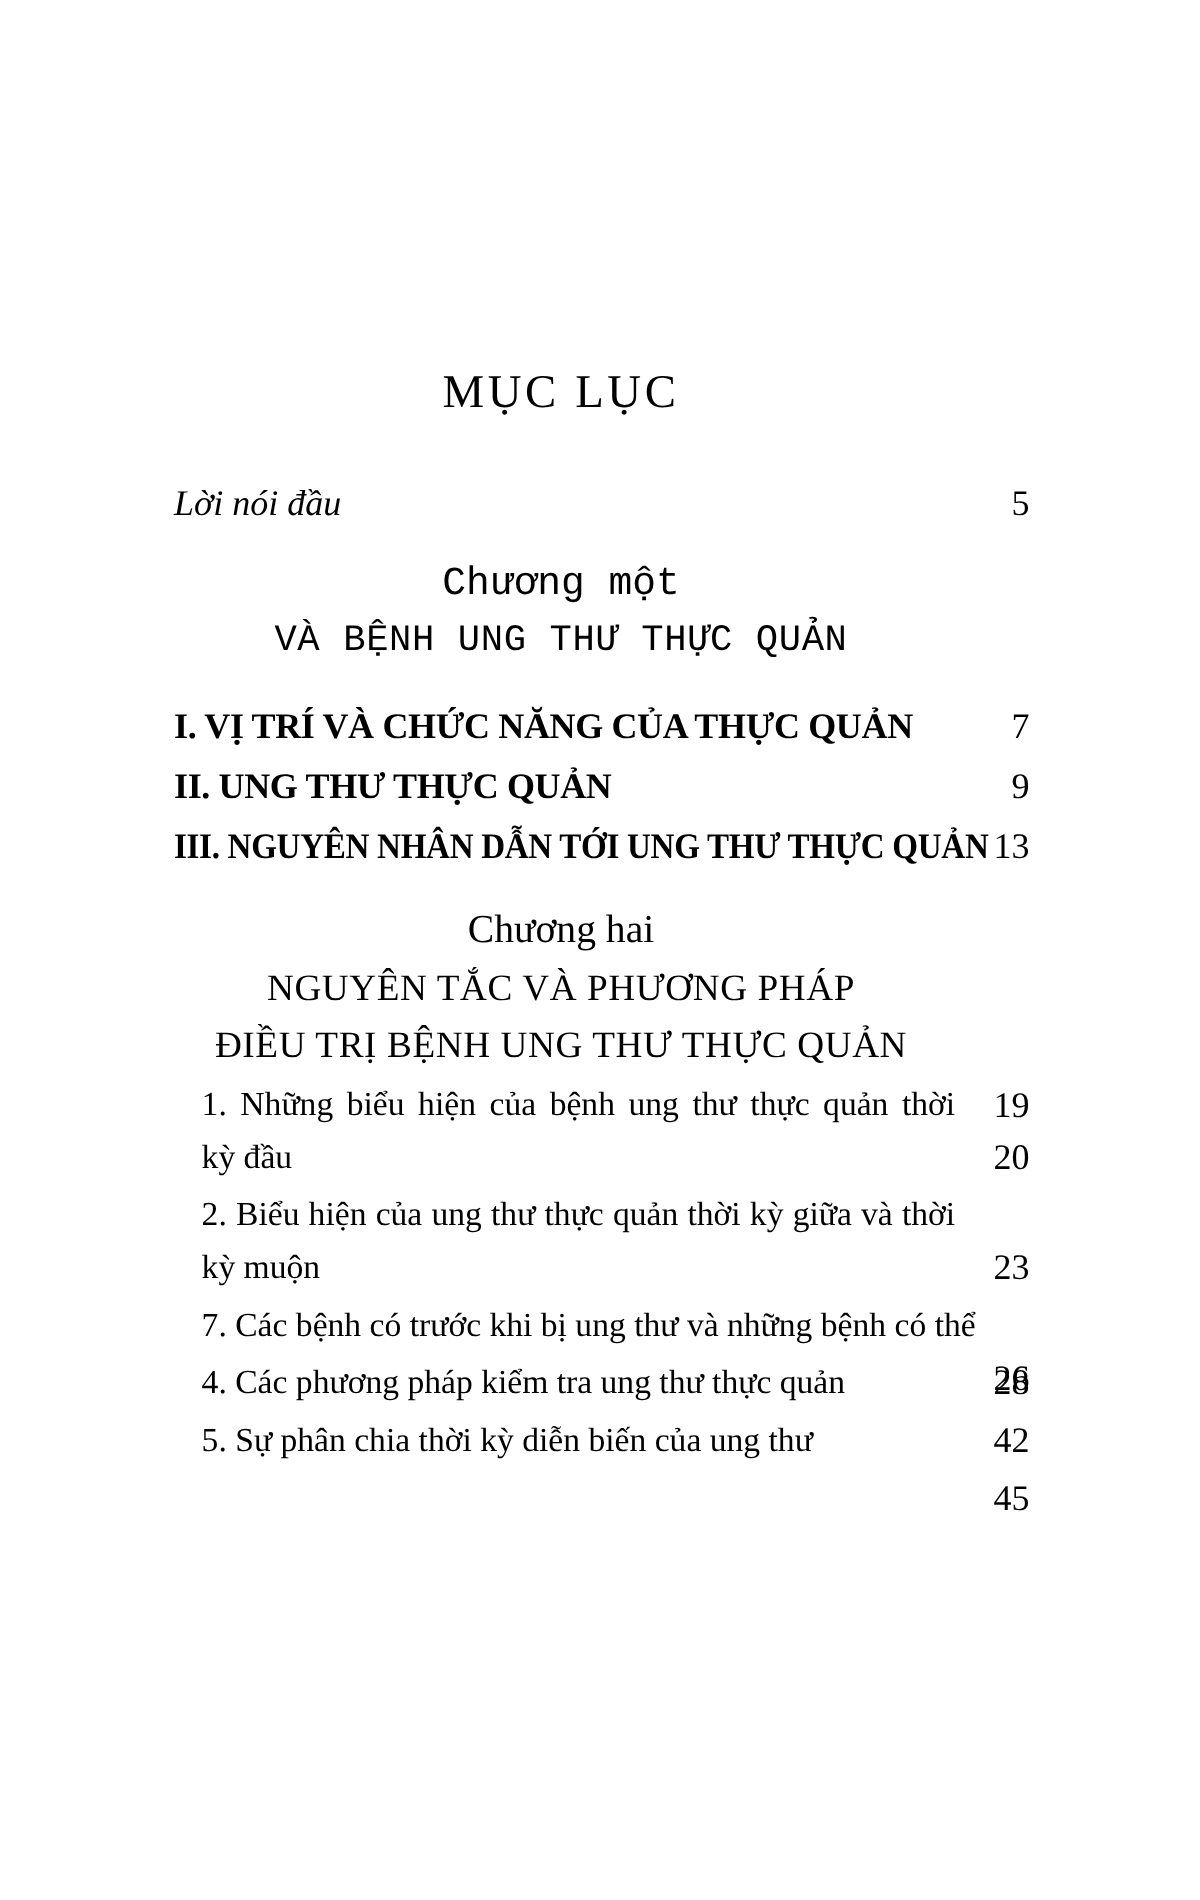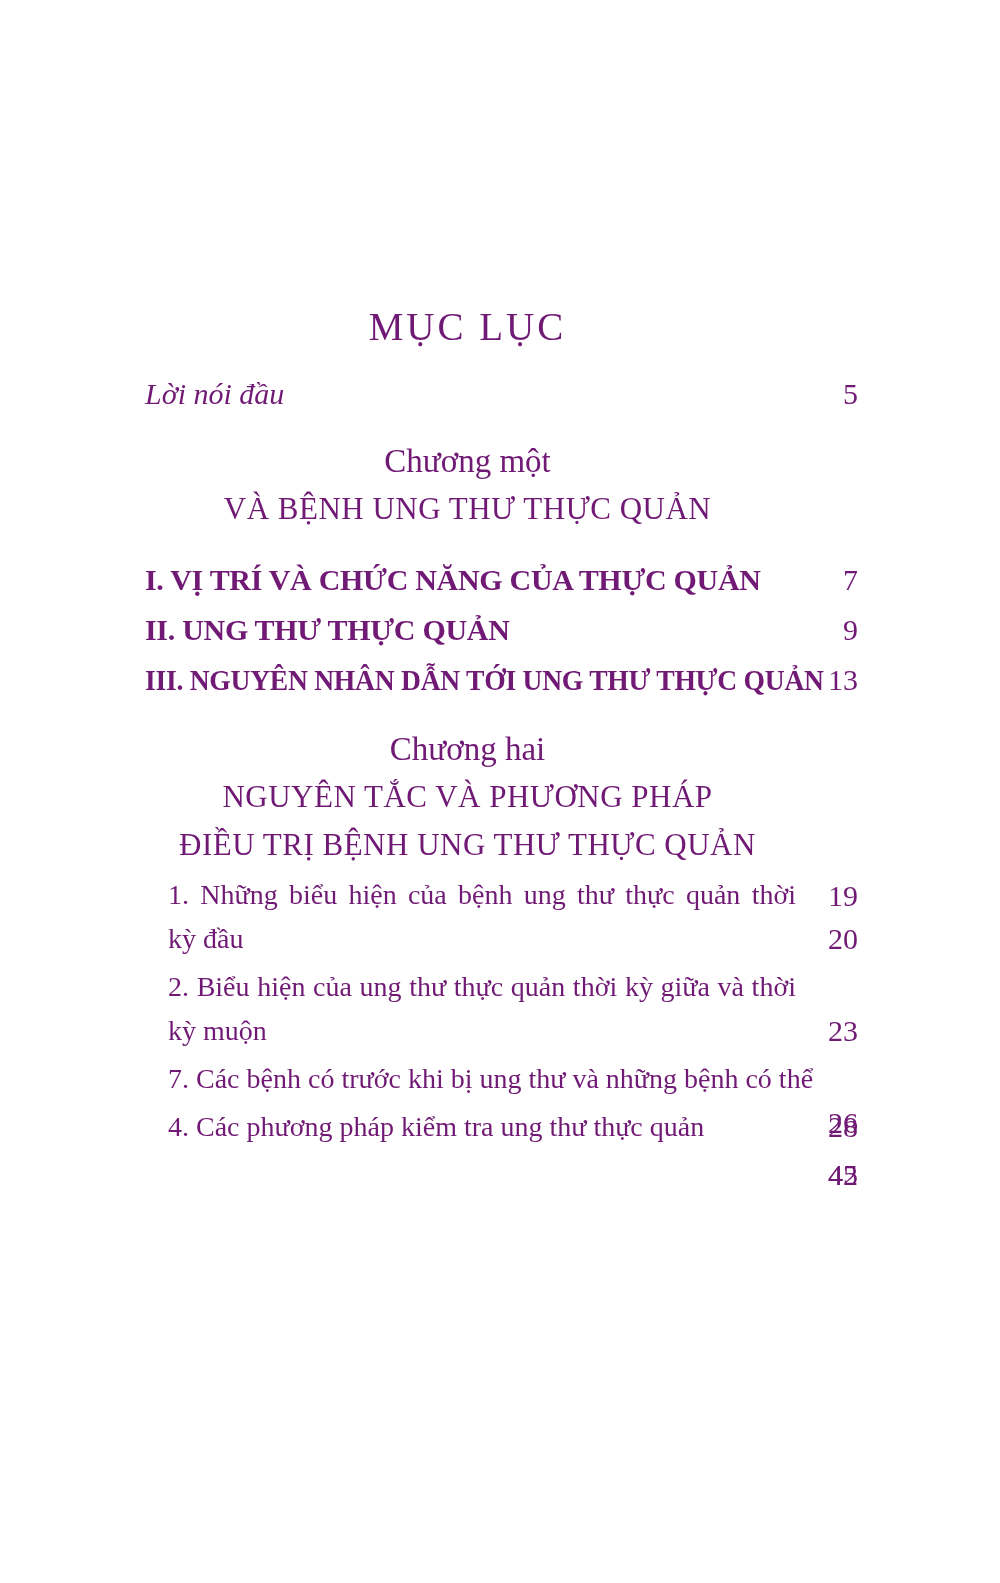--- a/index.html
+++ b/index.html
@@ -2,41 +2,41 @@
 <html><head>
 <meta charset="utf-8">
 <style>
   html,body{margin:0;padding:0;background:#ffffff;}
   .page{
     position:relative;
     width:1000px;height:1583px;
     background:#ffffff;
     overflow:hidden;
     font-family:"Liberation Serif","DejaVu Serif",serif;
-    color:#701a75;
+    color:#000000;
   }
   .toc{position:absolute;left:145px;top:0;width:713px;}
   .title{
     margin:303px 0 0 0;
     width:645px;
     text-align:center;
     font-size:39px;
     font-weight:normal;
     letter-spacing:3px;
     line-height:48px;
   }
   .row{position:relative;}
   .pagenum{
     position:absolute;right:0;top:0;
     font-weight:normal;font-style:normal;
     font-size:30px;letter-spacing:0;
   }
-  .front{margin-top:22px;line-height:42px;font-size:30px;}
+  .front{margin-top:48px;line-height:42px;font-size:30px;}
   .front .label{font-style:italic;}
-  .chap-group1{margin-top:22px;}
+  .chap-group1{margin-top:22px;font-family:Liberation Mono, monospace;}
   .chap-group2{margin-top:20px;}
   .chapter{font-size:33px;line-height:48px;text-align:center;width:645px;}
   .chapter-title{font-size:31px;line-height:48px;text-align:center;width:645px;letter-spacing:0.5px;}
   .sections{margin-top:22px;}
   .section{line-height:50px;font-size:30px;font-weight:bold;letter-spacing:-0.3px;}
   .section .label{white-space:nowrap;display:inline-block;}
   .condensed .label{transform:scaleX(0.92);transform-origin:left center;}
   .section-solo{margin-top:2px;}
   .items{margin-top:0;}
   .item{margin-top:4px;margin-left:23px;width:690px;font-size:28px;line-height:44px;}
@@ -112,20 +112,21 @@
           <span class="pagenum">26</span>
         </div>
       </div>
 
       <div class="item-single">
         <span class="label">4. Các phương pháp kiểm tra ung thư thực quản</span>
         <span class="pagenum">28</span>
       </div>
 
       <div class="item-single">
+        <span class="label">5. Sự phân chia thời kỳ diễn biến của ung thư</span>
         <span class="pagenum">42</span>
       </div>
 
       <div class="item-single">
         <span class="pagenum">45</span>
       </div>
 
     </div>
   </div>
 </div>

